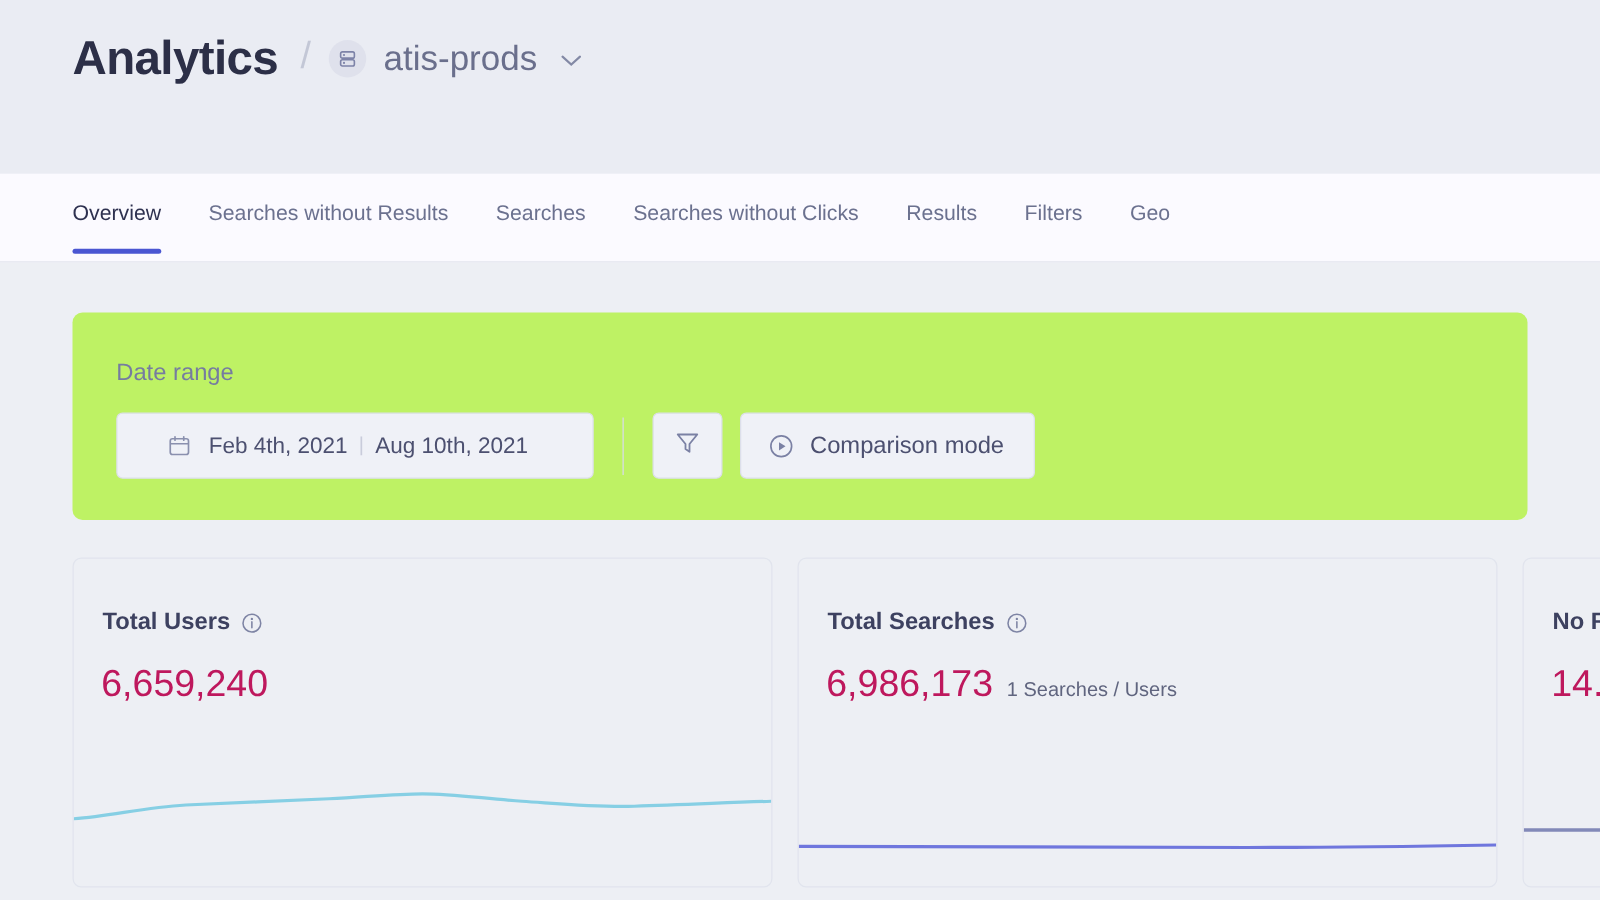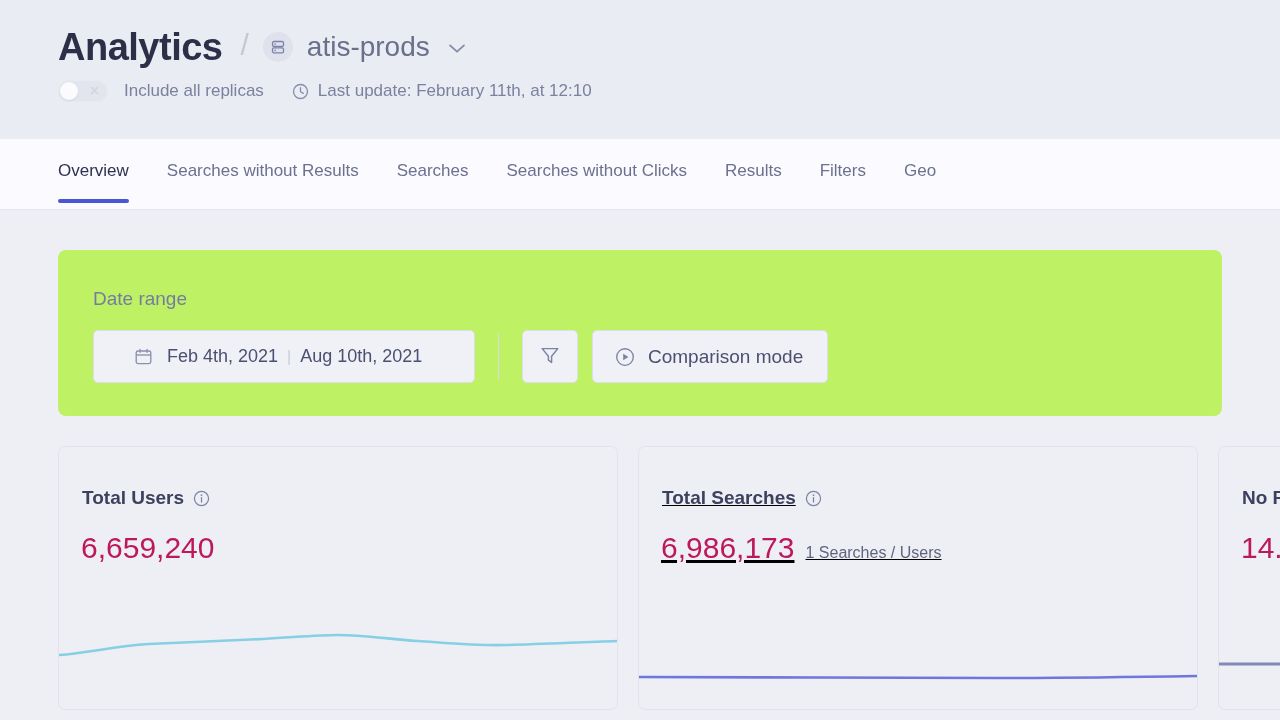--- a/index.html
+++ b/index.html
@@ -110,21 +110,21 @@
   .cmp-label { font-size: 19px; color: #4c5070; }
 
   
   .cards { position: absolute; left: 58px; top: 236px; display: flex; }
   .card {
     background: #edeff4; border: 1px solid #e1e4ed; border-radius: 7px;
     height: 264px; position: relative; overflow: hidden; margin-right: 20px;
     flex: none;
   }
   .card.w1 { width: 560px; }
-  .card.w2 { width: 560px; text-decoration: underline; }
+  .card.w2 { width: 560px; }
   .card.w3 { width: 560px; }
   .card-head { display: flex; align-items: center; padding: 40px 0 0 23px; }
   .card-title { font-size: 19px; font-weight: bold; color: #3d4160; white-space: nowrap; }
   .info-ic { margin-left: 9px; display: flex; }
   .card-value-row { display: flex; align-items: baseline; padding: 22px 0 0 22px; }
   .card-value { font-size: 30px; color: #be185d; letter-spacing: 0px; white-space: nowrap; }
   .card-sub { font-size: 16px; color: #60657f; margin-left: 11px; white-space: nowrap; }
   .spark { position: absolute; left: 0; bottom: 0; width: 100%; height: 120px; }
   .spark svg { display: block; width: 100%; height: 100%; }
 </style>
@@ -148,41 +148,20 @@
       <div class="idx-name">
         <span>atis-prods</span>
         <span class="chev">
           <svg width="18" height="11" viewBox="0 0 18 11" fill="none" style="vertical-align:middle">
             <path d="M2 2.3 L9 8.6 L16 2.3" stroke="#8389a5" stroke-width="1.7" stroke-linecap="round" fill="none"></path>
           </svg>
         </span>
       </div>
     </div>
 
-    <div class="meta-row">
-      <div class="toggle">
-        <div class="knob"></div>
-        <div class="xmark">
-          <svg width="13" height="13" viewBox="0 0 13 13" fill="none">
-            <path d="M3.4 3.4 L9.6 9.6 M9.6 3.4 L3.4 9.6" stroke="#d2d5e2" stroke-width="1.5" stroke-linecap="round"></path>
-          </svg>
-        </div>
-      </div>
-      <div class="meta-text">Include all replicas</div>
-      <div class="meta-sep"></div>
-      <div class="meta-update">
-        <span class="clock">
-          <svg width="17" height="17" viewBox="0 0 17 17" fill="none">
-            <circle cx="8.5" cy="8.5" r="7" stroke="#868cab" stroke-width="1.3"></circle>
-            <path d="M8.5 4.6 V8.7 L11.3 10.4" stroke="#868cab" stroke-width="1.3" stroke-linecap="round" fill="none"></path>
-          </svg>
-        </span>
-        <span class="meta-text">Last update: February 11th, at 12:10</span>
-      </div>
-    </div>
   </div>
 
   <div class="tabbar">
     <div class="tabs">
       <div class="tab active">
         <span>Overview</span>
       </div>
       <div class="tab">
         <span>Searches without Results</span>
       </div>

